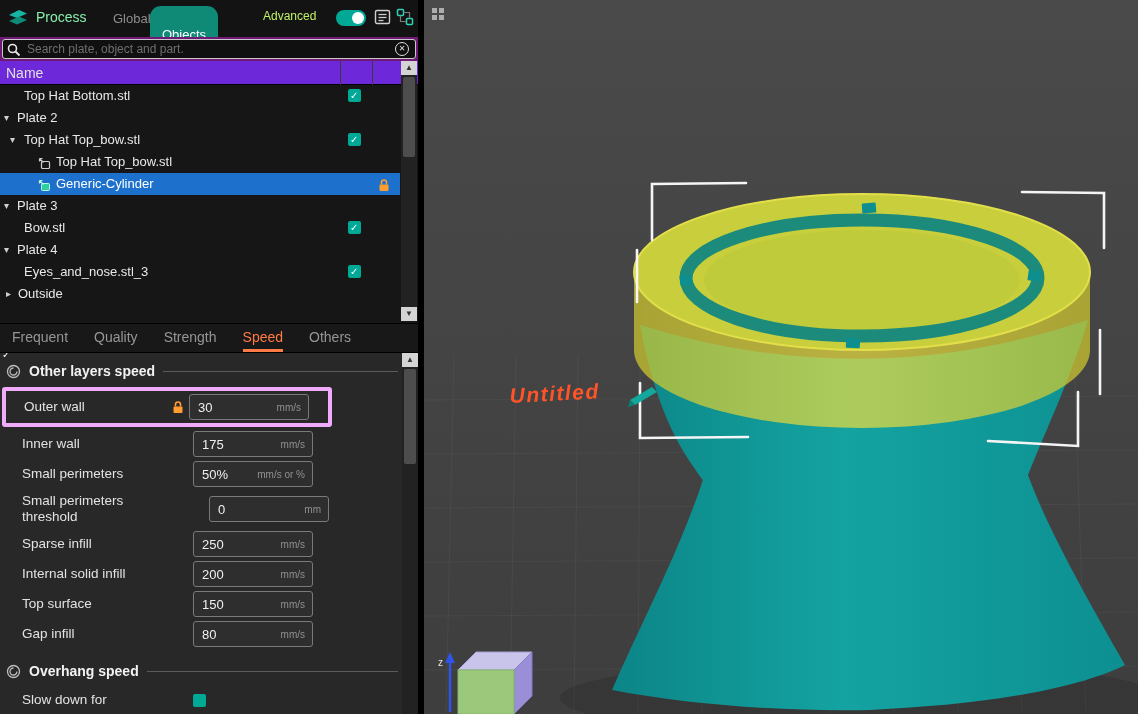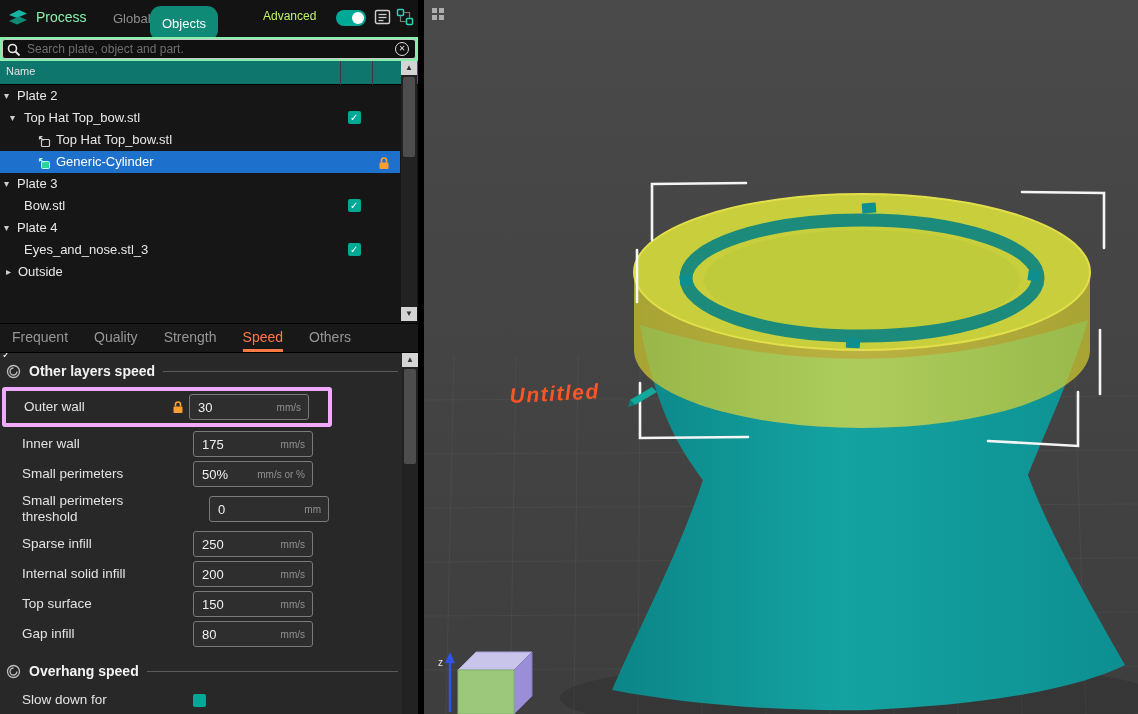--- a/index.html
+++ b/index.html
@@ -9,36 +9,36 @@
 
   
   .left-panel{position:absolute;left:0;top:0;width:418px;height:714px;background:#161616;}
   .divider{position:absolute;left:418px;top:0;width:6px;height:714px;background:#000;}
 
   .topbar{position:relative;height:37px;background:#131313;}
   .logo{position:absolute;left:6px;top:8px;}
   .app-title{position:absolute;left:36px;top:9px;font-size:14px;color:#86efac;}
   .mode-global{position:absolute;left:113px;top:11px;font-size:13px;color:#8e8e8e;cursor:pointer;}
   .mode-objects{position:absolute;left:150px;top:6px;font-size:13px;color:#fff;background:#0e8a77;
-                border-radius:11px;padding:10px 12px;cursor:pointer;}
+                border-radius:11px;padding:21px 12px;cursor:pointer;}
   .advanced-label{position:absolute;left:263px;top:9px;font-size:12px;color:#bef264;}
   .toggle{position:absolute;left:336px;top:10px;width:30px;height:16px;background:#00a996;border-radius:8px;cursor:pointer;}
   .toggle::after{content:"";position:absolute;right:2px;top:2px;width:12px;height:12px;background:#fff;border-radius:50%;}
   .tb-icon{position:absolute;top:8px;cursor:pointer;}
 
-  .searchbar{position:relative;height:24px;background:#86efac;padding:2px;}
+  .searchbar{position:relative;height:24px;background:#701a75;padding:2px;}
   .search-box{position:relative;height:20px;border:1px solid #c9c9c9;border-radius:3px;background:#101010;}
   .search-box svg{position:absolute;left:4px;top:3px;}
   .search-input{position:absolute;left:22px;top:0;width:360px;height:18px;background:transparent;border:none;outline:none;
                 color:#d8d8d8;font-size:12px;font-family:"Liberation Sans",sans-serif;}
   .search-input::placeholder{color:#6f6f6f;}
   .search-clear{position:absolute;right:6px;top:2px;width:14px;height:14px;border:1.2px solid #e0e0e0;border-radius:50%;
                 color:#e0e0e0;font-size:8px;line-height:12px;text-align:center;cursor:pointer;}
 
-  .tree-header{position:relative;height:24px;background:#0f766e;border-bottom:1px solid #000;font-size:11px;color:#e2e2e2;}
+  .tree-header{position:relative;height:24px;background:#6d28d9;border-bottom:1px solid #000;font-size:14px;color:#e2e2e2;}
   .tree-header .colname{position:absolute;left:6px;top:4px;}
   .colline{position:absolute;top:0;width:1px;height:24px;background:#3a3a3a;}
 
   .tree{position:relative;height:238px;background:#161616;}
   .trow{position:relative;height:22px;line-height:22px;font-size:13px;color:#e8e8e8;width:400px;cursor:pointer;}
   .trow.selected{background:#1d71cc;color:#fff;}
   .lbl{position:absolute;top:0;white-space:nowrap;}
   .chev{position:absolute;top:0;font-size:10px;color:#cfcfcf;cursor:pointer;}
   .cb{position:absolute;left:348px;top:4px;width:13px;height:13px;background:#00a996;border-radius:2px;cursor:pointer;}
   .cb::after{content:"✓";position:absolute;left:2px;top:-4px;color:#fff;font-size:10px;}
@@ -125,20 +125,24 @@
       </div>
     </div>
 
     <div class="tree-header">
       <span class="colname">Name</span>
       <span class="colline" style="left:340px;"></span>
       <span class="colline" style="left:372px;"></span>
     </div>
 
     <div class="tree">
+      <div class="trow">
+        <span class="lbl" style="left:24px">Top Hat Bottom.stl</span>
+        <span class="cb"></span>
+      </div>
       <div class="trow">
         <span class="chev" style="left:4px">▾</span>
         <span class="lbl" style="left:17px">Plate 2</span>
       </div>
       <div class="trow">
         <span class="chev" style="left:10px">▾</span>
         <span class="lbl" style="left:24px">Top Hat Top_bow.stl</span>
         <span class="cb"></span>
       </div>
       <div class="trow">

